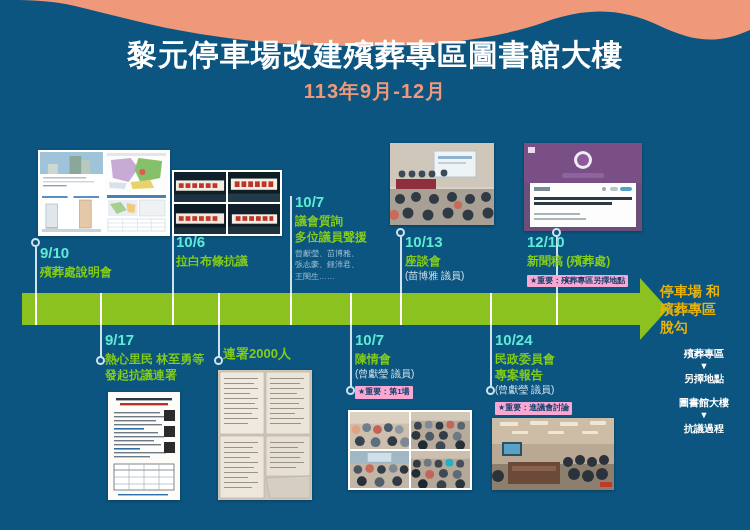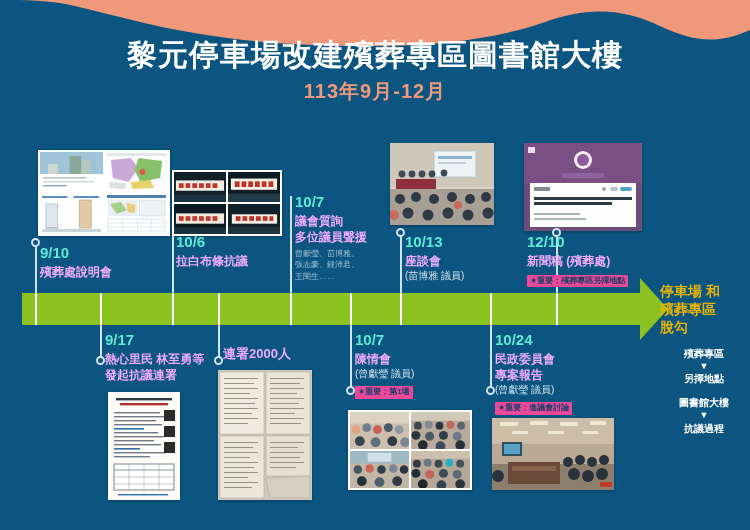--- a/index.html
+++ b/index.html
@@ -37,26 +37,26 @@
   
   .stem{position:absolute;width:2px;background:#cfe3ef;}
   .dot{
     position:absolute;width:9px;height:9px;border-radius:50%;
     border:2px solid #cfe3ef;background:#0b5580;box-sizing:border-box;
   }
 
   
   .ev{position:absolute;}
   .ev .date{font-size:15px;font-weight:bold;color:#5eead4;line-height:1.1;margin-bottom:2px;}
-  .ev .ttl{font-size:12px;font-weight:bold;color:#f0abfc;line-height:1.35;white-space:nowrap;}
+  .ev .ttl{font-size:12px;font-weight:bold;color:#84cc16;line-height:1.35;white-space:nowrap;}
   .ev .sub{font-size:10px;color:#cfe0ea;line-height:1.35;white-space:nowrap;}
   .ev .names{font-size:8px;color:#9fc0d4;line-height:1.45;white-space:nowrap;}
   .ev .hot{
     display:inline-block;margin-top:3px;padding:1px 3px;
-    background:#ec4899;color:#17406b;font-size:8px;font-weight:bold;
+    background:#f9a8d4;color:#17406b;font-size:8px;font-weight:bold;
     line-height:1.3;white-space:nowrap;border-radius:1px;
   }
 
   
   .card{position:absolute;background:#ffffff;overflow:hidden;box-shadow:0 1px 3px rgba(0,0,0,.28);}
   .grid2{display:grid;grid-template-columns:1fr 1fr;grid-template-rows:1fr 1fr;gap:2px;width:100%;height:100%;box-sizing:border-box;padding:2px;background:#fff;}
   .cell{overflow:hidden;position:relative;}
 
   
   .concl{position:absolute;left:660px;top:282px;width:88px;}

